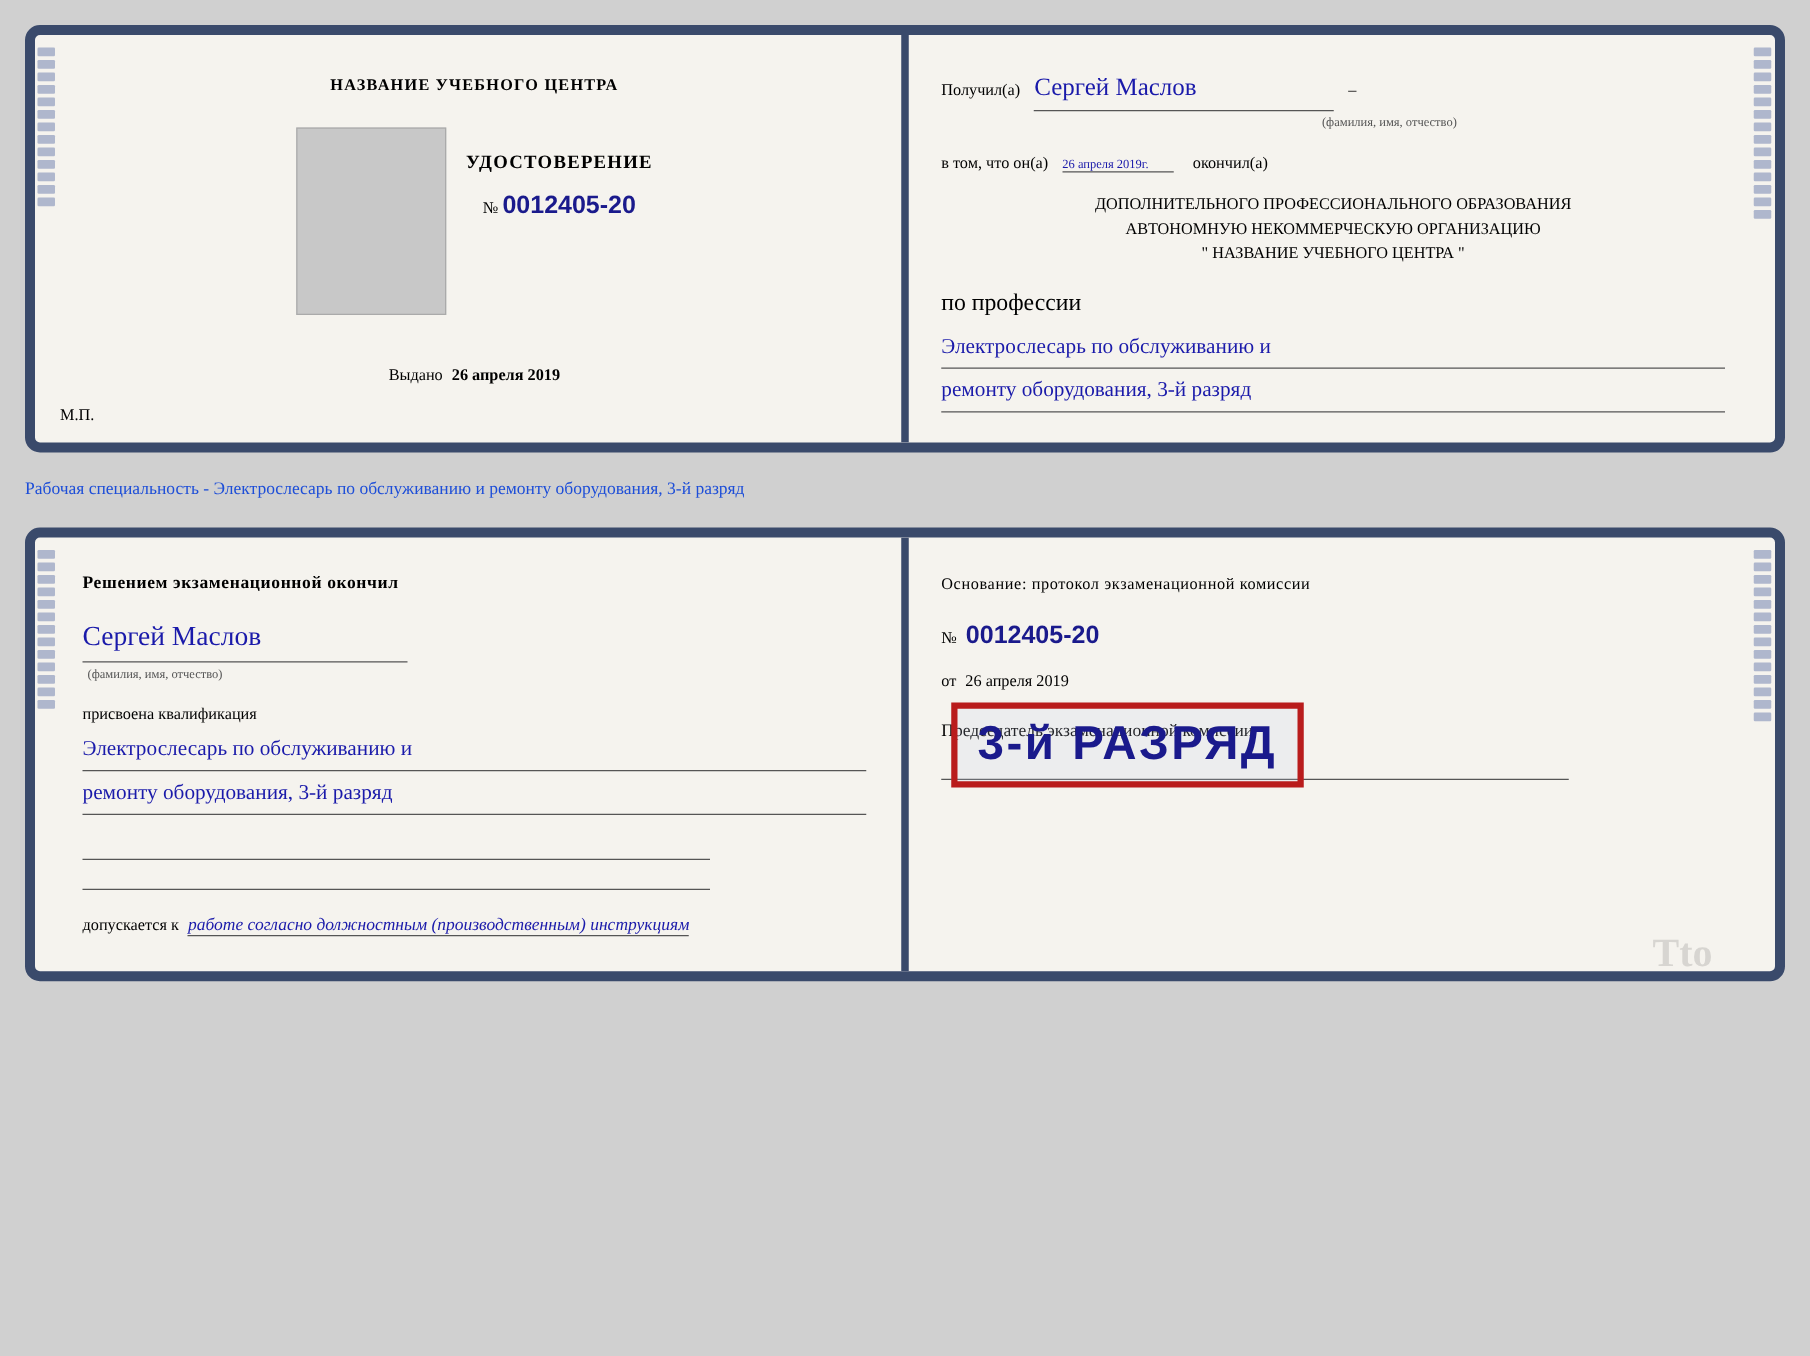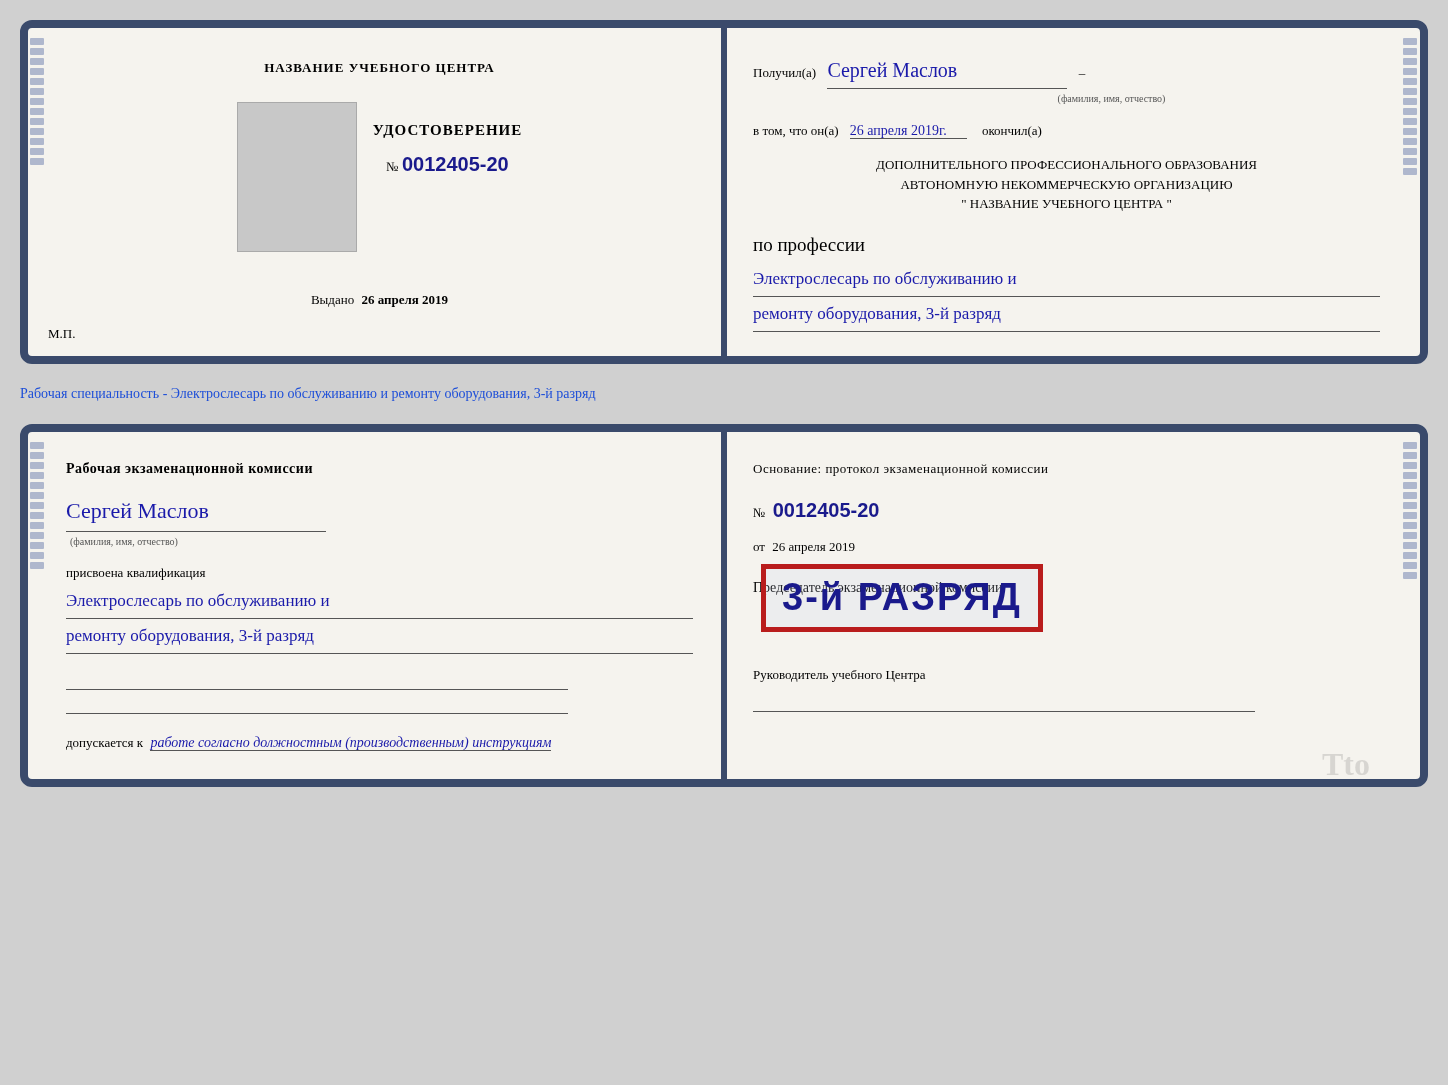--- a/index.html
+++ b/index.html
@@ -125,21 +125,21 @@
       margin-top: 1px;
     }
 
     .in-that-line {
       margin-top: 10px;
       font-size: 13px;
     }
 
     .date-handwritten {
       font-family: 'Segoe Script', 'Brush Script MT', cursive;
-      font-size: 14px;
+      font-size: 10px;
       color: #1a1aaa;
       border-bottom: 1px solid #555;
       padding-right: 20px;
     }
 
     .org-block {
       margin-top: 10px;
       font-size: 13px;
       text-align: center;
       line-height: 1.5;
@@ -441,21 +441,21 @@
       <div class="left-edge-bar"></div>
       <div class="left-edge-bar"></div>
       <div class="left-edge-bar"></div>
       <div class="left-edge-bar"></div>
       <div class="left-edge-bar"></div>
       <div class="left-edge-bar"></div>
       <div class="left-edge-bar"></div>
     </div>
 
     <div class="doc-left card2-left" style="padding-left:38px;">
-      <div class="decision-heading">Рабочая экзаменационной комиссии</div>
+      <div class="decision-heading">Решением экзаменационной окончил</div>
 
       <div style="margin-top:4px;">
         <span class="person-name-large">Сергей Маслов</span>
         <div class="fio-label" style="margin-left:0; text-align:left; padding-left:4px;">(фамилия, имя, отчество)</div>
       </div>
 
       <div class="assigned-label" style="margin-top:10px;">присвоена квалификация</div>
 
       <span class="qualification-handwritten">Электрослесарь по обслуживанию и</span>
       <span class="qualification-handwritten">ремонту оборудования, 3-й разряд</span>
@@ -485,21 +485,20 @@
       </div>
 
       <div class="chairman-label" style="margin-top:14px;">
         <span>Председатель экзаменационной комиссии</span>
       </div>
 
       <div class="stamp-box">
         <div class="stamp-text">3-й РАЗРЯД</div>
       </div>
 
-      <div class="rukovoditel-label">Руководитель учебного Центра</div>
       <div class="sig-line-right"></div>
 
       <div class="tto-mark">Tto</div>
 
       <div class="edge-bars-container">
         <div class="right-edge-bar"></div>
         <div class="right-edge-bar"></div>
         <div class="right-edge-bar"></div>
         <div class="right-edge-bar"></div>
         <div class="right-edge-bar"></div>

